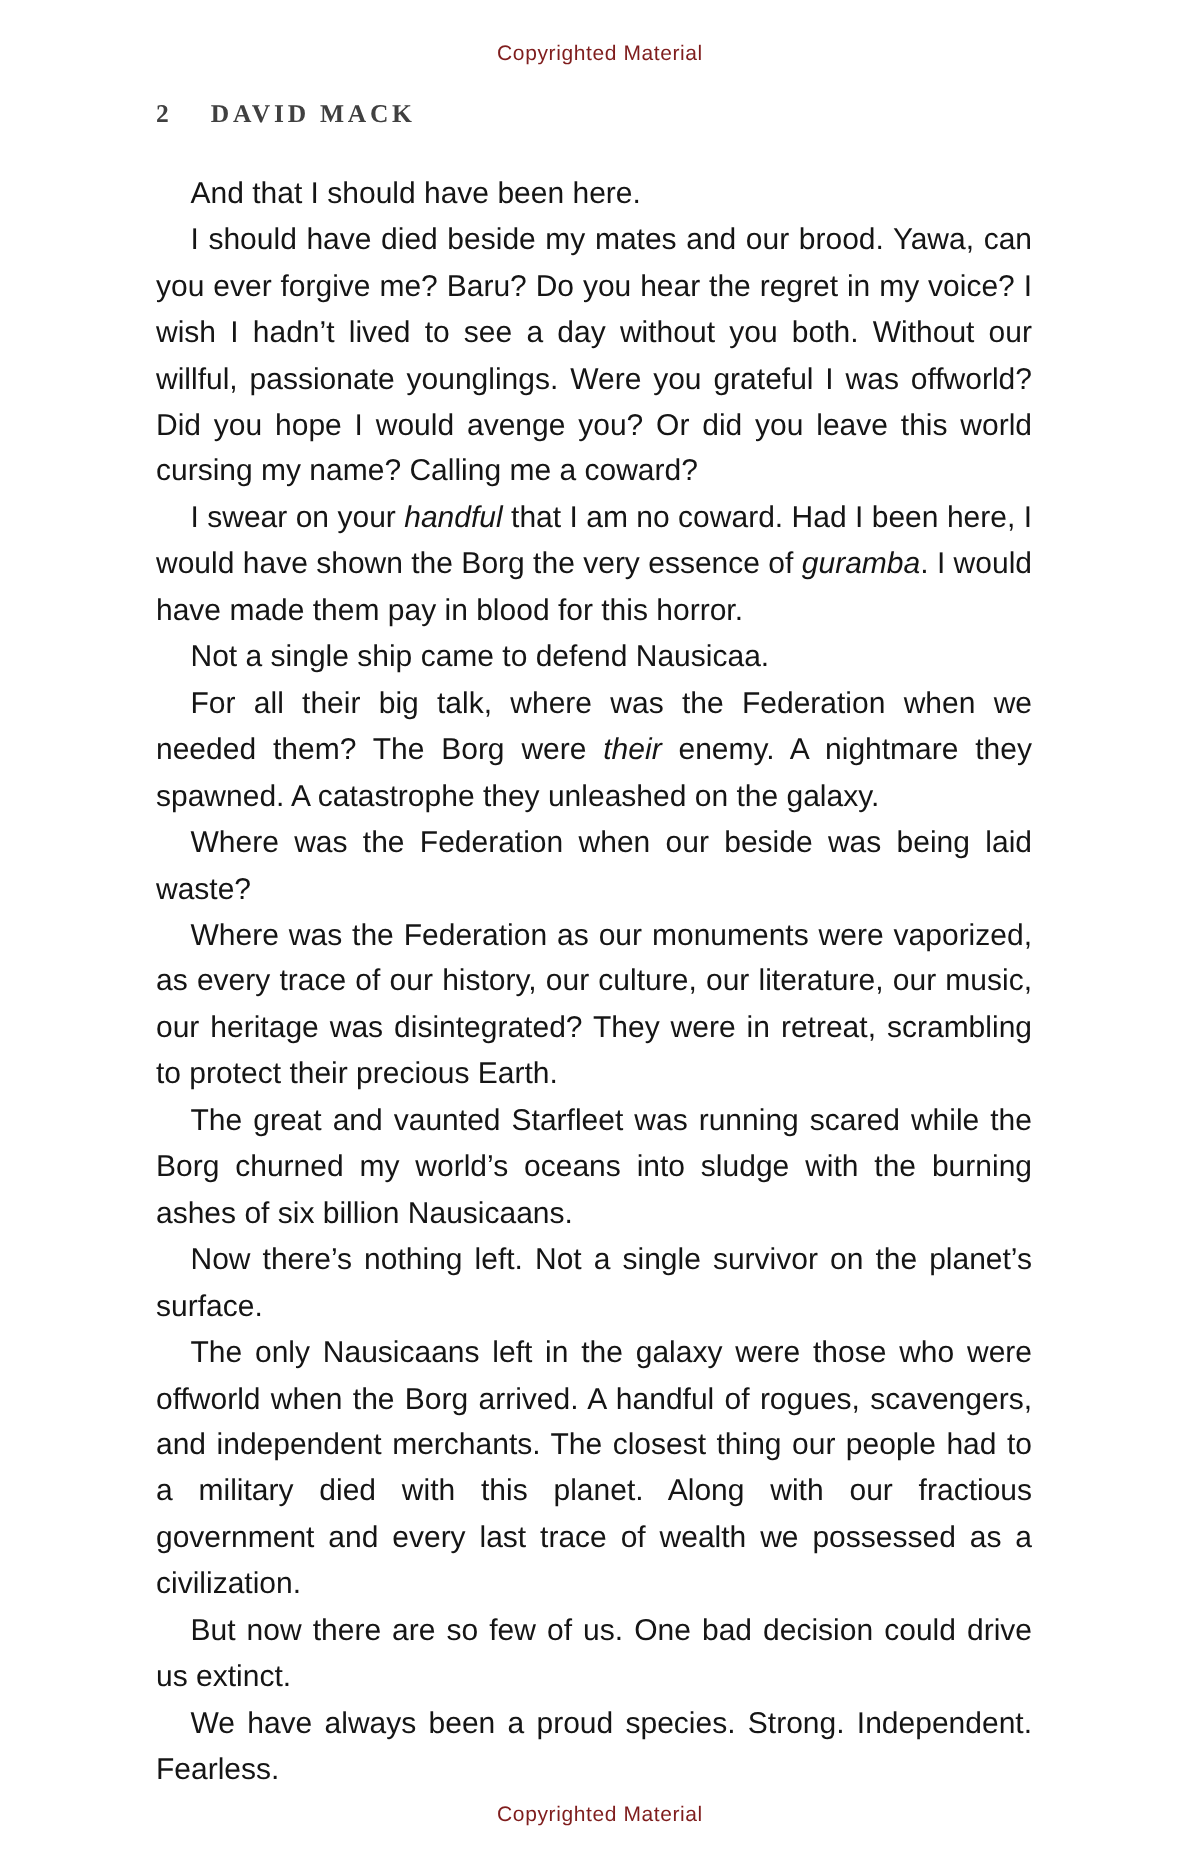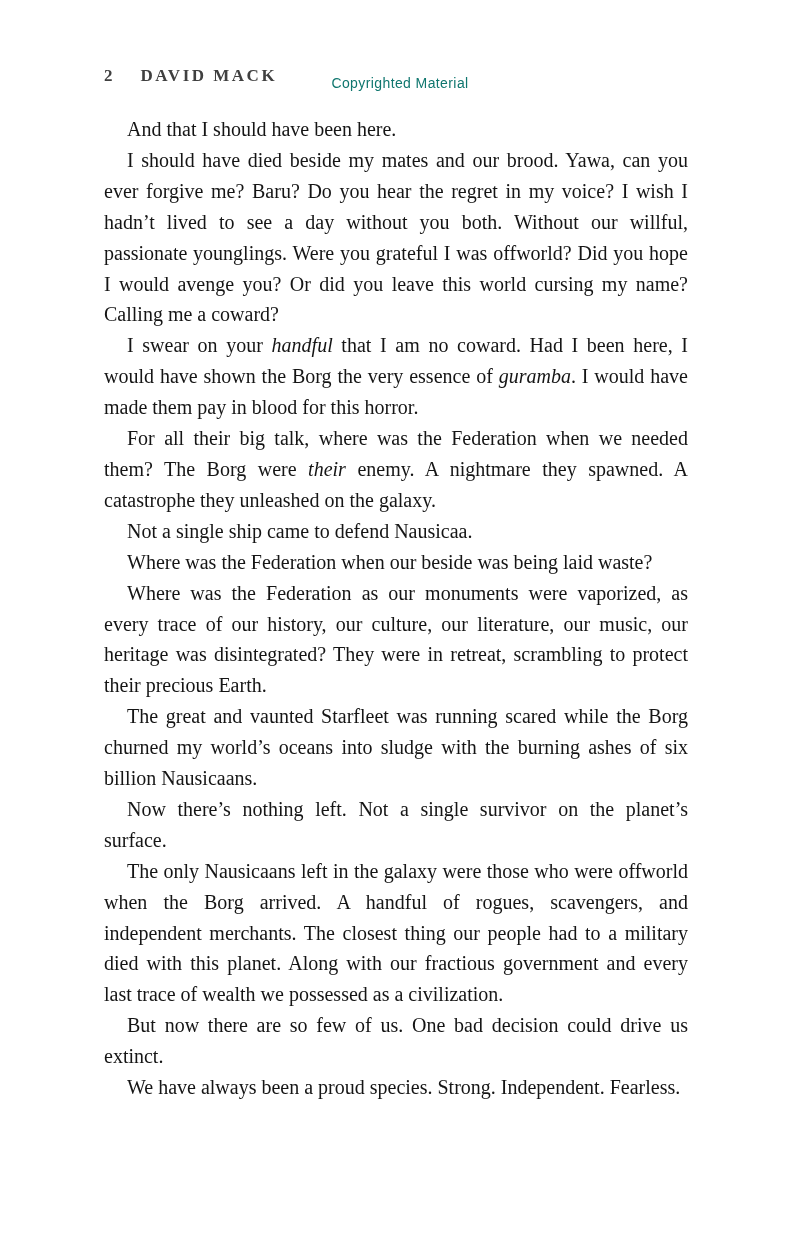--- a/index.html
+++ b/index.html
@@ -16,22 +16,21 @@
     font-family: "Liberation Serif", serif;
   }
   .copyright {
     position: absolute;
     left: 0;
     width: 100%;
     text-align: center;
     font-family: "Liberation Sans", sans-serif;
     font-size: 14px;
     letter-spacing: 0.4px;
-    color: #0f766e;
-    margin-top: 48px;
+    color: #7f1d1d;
   }
   .copyright.top { top: 27px; }
   .copyright.bottom { top: 1201px; }
   .running-header {
     position: absolute;
     top: 66px;
     left: 104px;
     width: 584px;
     font-family: "Liberation Serif", serif;
     font-weight: bold;
@@ -42,21 +41,21 @@
   .running-header .page-num {
     display: inline-block;
     margin-right: 28px;
     letter-spacing: 0;
   }
   .body-text {
     position: absolute;
     top: 114px;
     left: 104px;
     width: 584px;
-    font-family: Liberation Serif, serif;
+    font-family: Liberation Sans, sans-serif;
     font-size: 20px;
     line-height: 30.9px;
     color: #151515;
     text-align: justify;
   }
   .body-text p.para {
     margin: 0;
     padding: 0;
     text-indent: 23px;
   }
@@ -72,22 +71,22 @@
   <div class="copyright top">Copyrighted Material</div>
 
   <div class="running-header">
     <span class="page-num">2</span><span class="author">DAVID MACK</span>
   </div>
 
   <div class="body-text">
       <p class="para"><span>And that I should have been here.</span></p>
       <p class="para"><span>I should have died beside my mates and our brood. Yawa, can you ever forgive me? Baru? Do you hear the regret in my voice? I wish I hadn’t lived to see a day without you both. Without our willful, passionate younglings. Were you grateful I was offworld? Did you hope I would avenge you? Or did you leave this world cursing my name? Calling me a coward?</span></p>
       <p class="para"><span>I swear on your </span><em>handful</em><span> that I am no coward. Had I been here, I would have shown the Borg the very essence of </span><em>guramba</em><span>. I would have made them pay in blood for this horror.</span></p>
+      <p class="para"><span>Not a single ship came to defend Nausicaa.</span></p>
       <p class="para"><span>For all their big talk, where was the Federation when we needed them? The Borg were </span><em>their</em><span> enemy. A nightmare they spawned. A catastrophe they unleashed on the galaxy.</span></p>
-      <p class="para"><span>Not a single ship came to defend Nausicaa.</span></p>
       <p class="para"><span>Where was the Federation when our beside was being laid waste?</span></p>
       <p class="para"><span>Where was the Federation as our monuments were vaporized, as every trace of our history, our culture, our literature, our music, our heritage was disintegrated? They were in retreat, scrambling to protect their precious Earth.</span></p>
       <p class="para"><span>The great and vaunted Starfleet was running scared while the Borg churned my world’s oceans into sludge with the burning ashes of six billion Nausicaans.</span></p>
       <p class="para"><span>Now there’s nothing left. Not a single survivor on the planet’s surface.</span></p>
       <p class="para"><span>The only Nausicaans left in the galaxy were those who were offworld when the Borg arrived. A handful of rogues, scavengers, and independent merchants. The closest thing our people had to a military died with this planet. Along with our fractious government and every last trace of wealth we possessed as a civilization.</span></p>
       <p class="para"><span>But now there are so few of us. One bad decision could drive us extinct.</span></p>
       <p class="para"><span>We have always been a proud species. Strong. Independent. Fearless.</span></p>
     </div>
 
   <div class="copyright bottom">Copyrighted Material</div>

